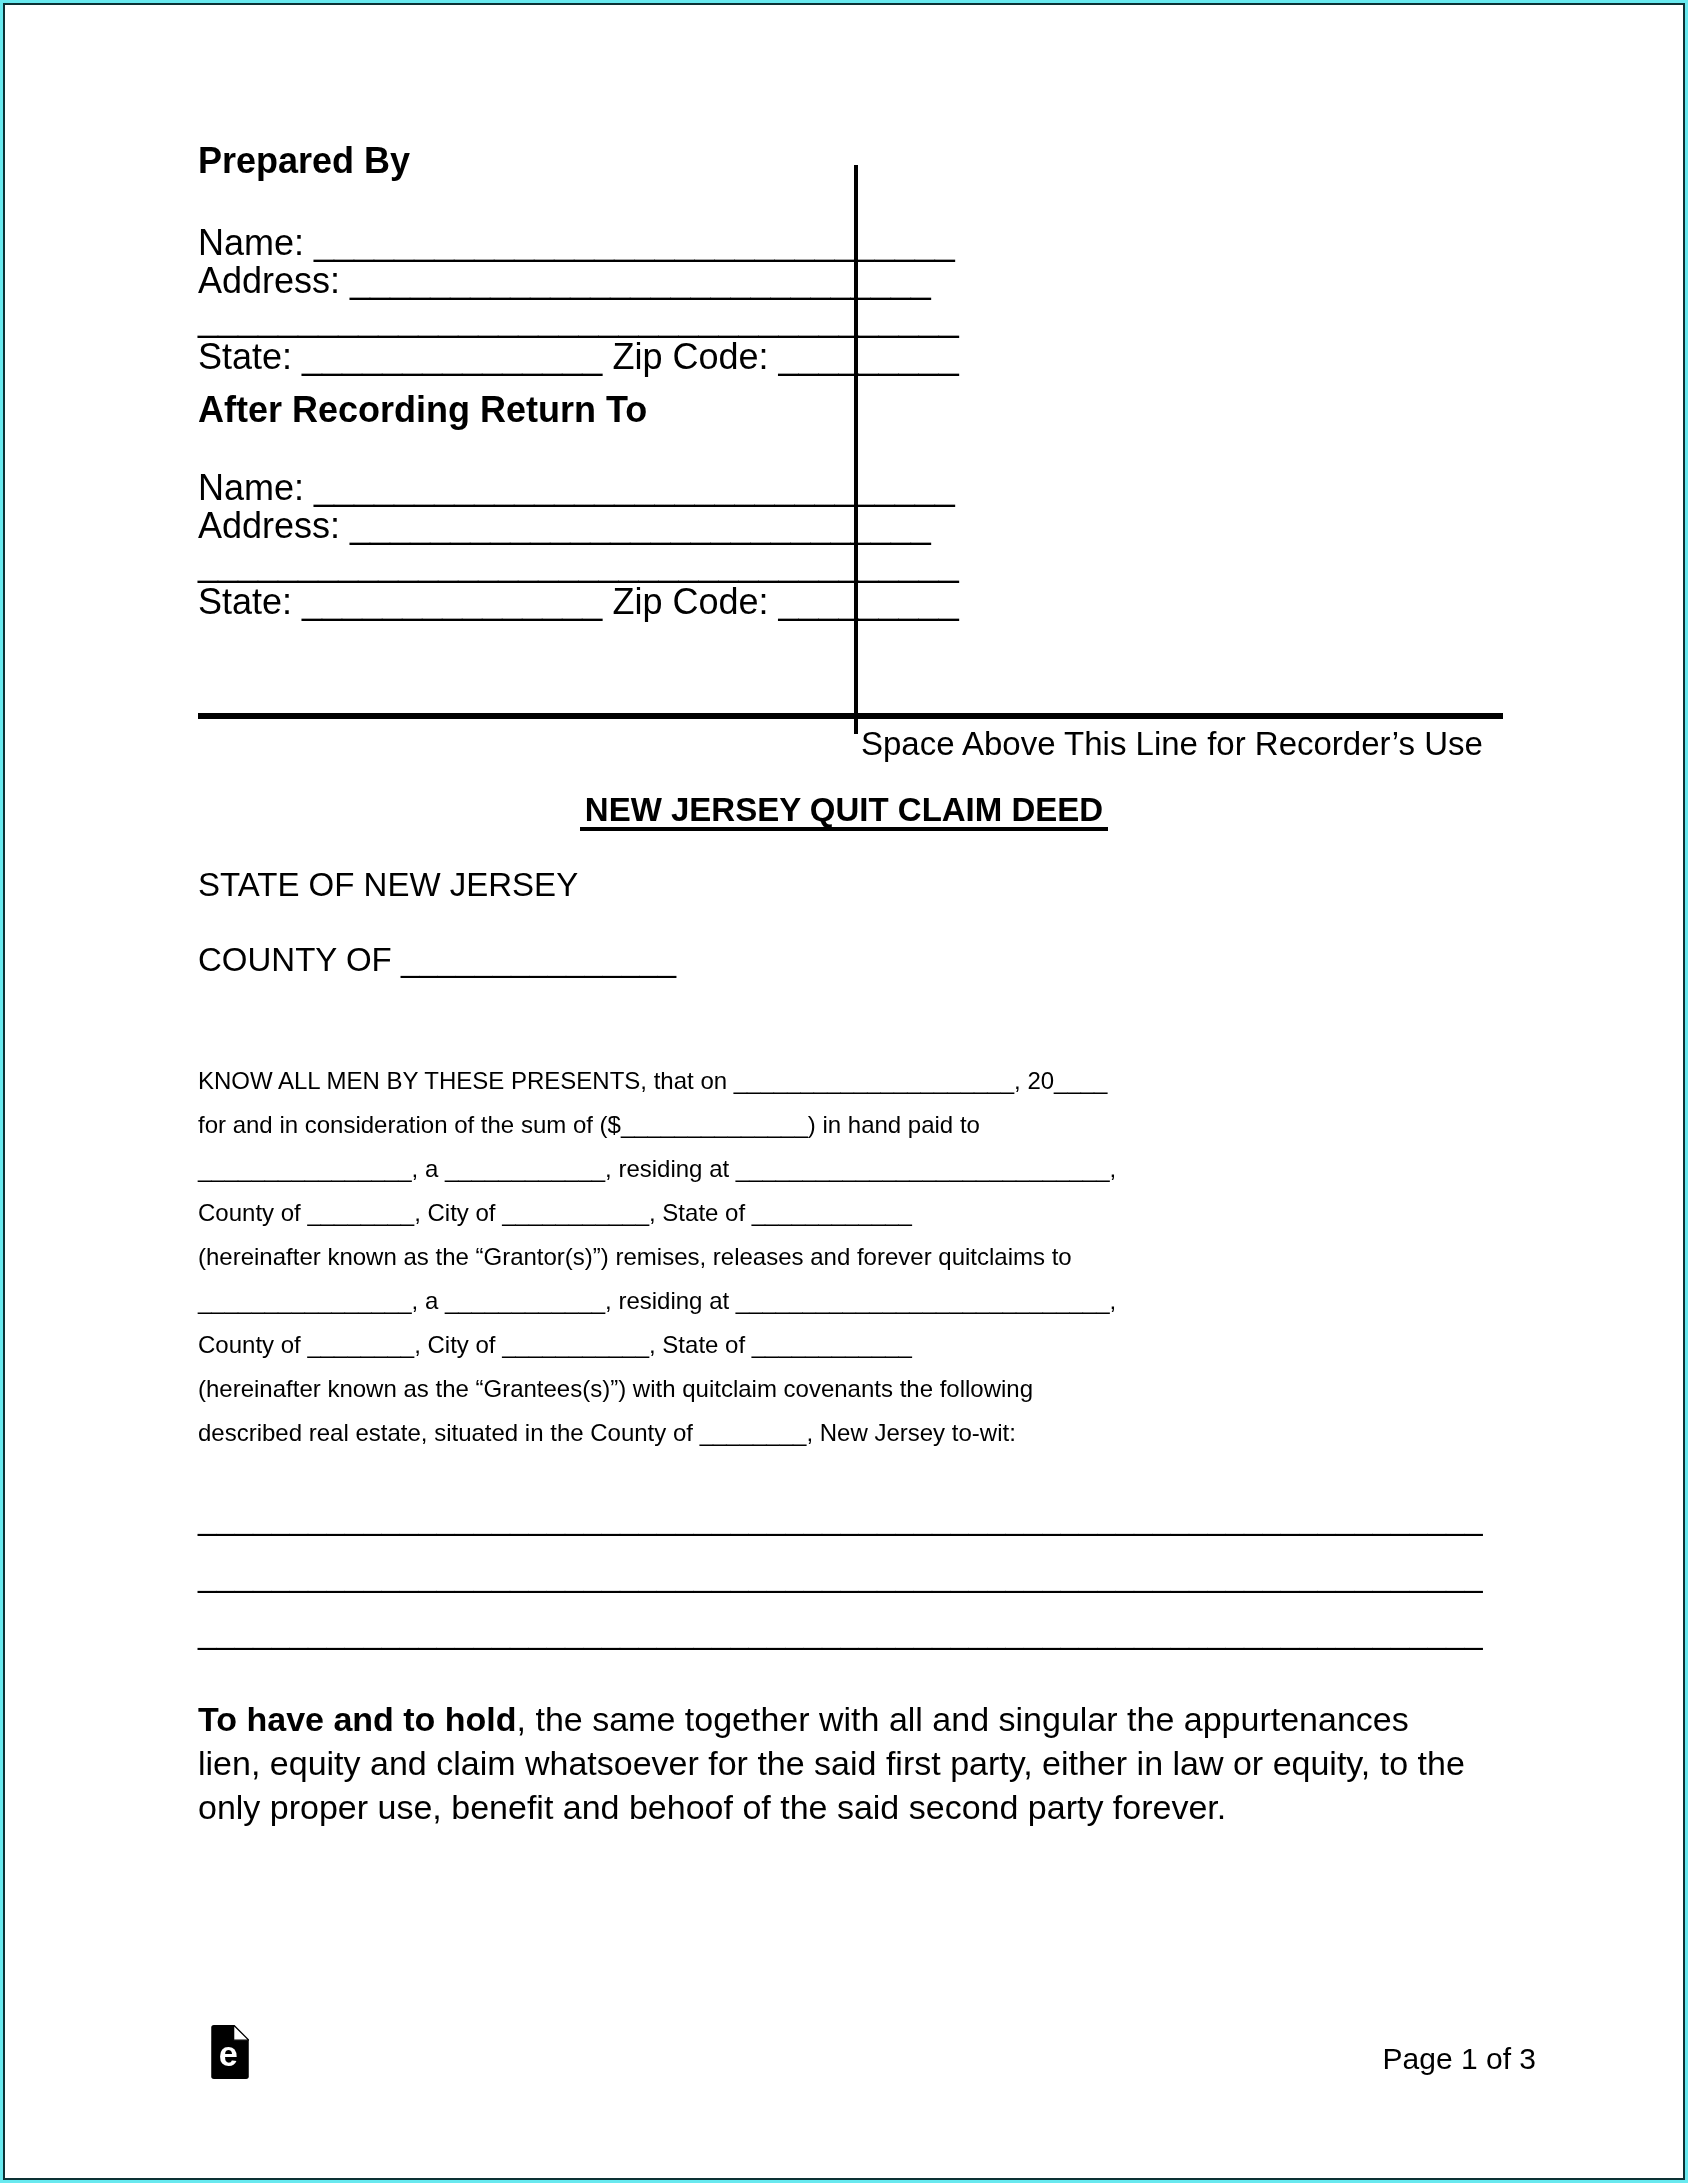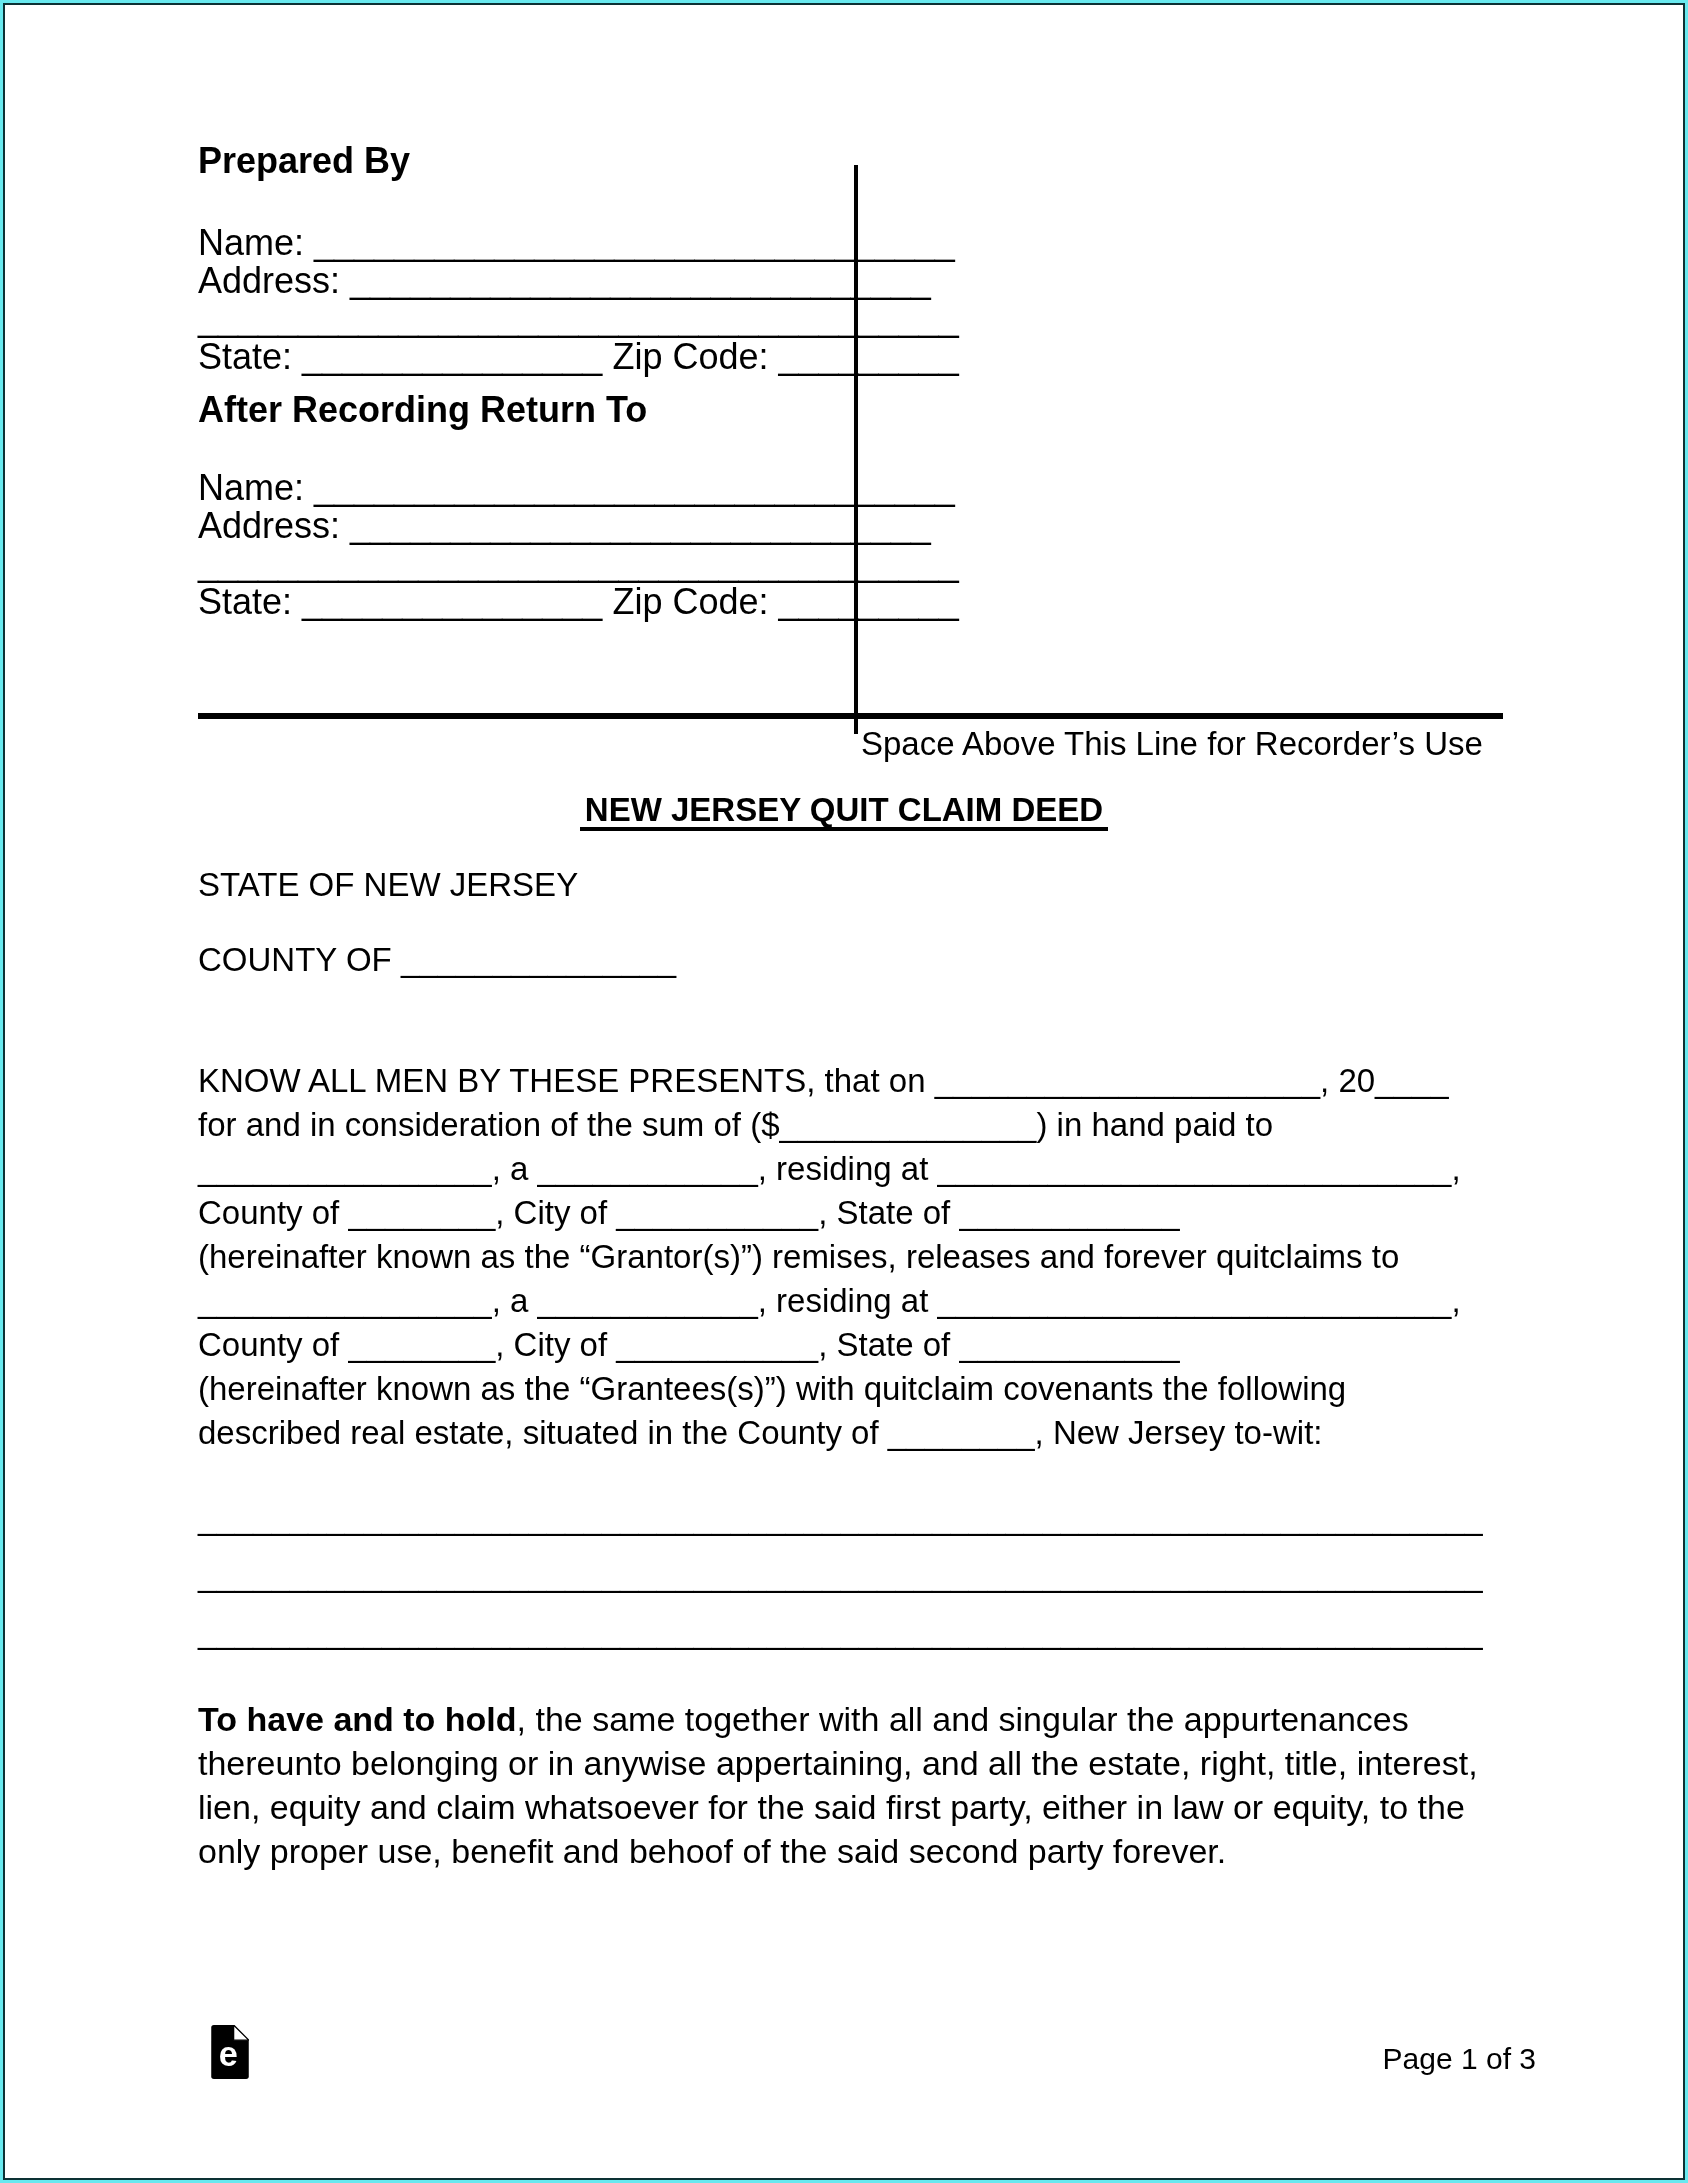--- a/index.html
+++ b/index.html
@@ -73,21 +73,21 @@
     border-bottom: 4.6px solid #000;
     padding: 0 5.3px 0 5.3px;
   }
 
   .state-line  { left: 198px; top: 867px; }
   .county-line { left: 198px; top: 942px; }
 
   .bodypara {
     left: 198px; top: 1059px;
     width: 1311px;
-    font-size: 33px;
+    font-size: 24px;
     line-height: 44px;
   }
   .bodypara div { white-space: nowrap; }
 
   .desc-lines {
     left: 198px; top: 1489px;
     font-size: 33px;
     line-height: 57px;
   }
 
@@ -156,21 +156,20 @@
   </div>
 
   <div class="abs desc-lines">
     <div>______________________________________________________________________</div>
     <div>______________________________________________________________________</div>
     <div>______________________________________________________________________</div>
   </div>
 
   <div class="abs habendum">
     <div><span class="lead">To have and to hold</span><span>, the same together with all and singular the appurtenances</span></div>
-    <div>thereunto belonging or in anywise appertaining, and all the estate, right, title, interest,</div>
     <div>lien, equity and claim whatsoever for the said first party, either in law or equity, to the</div>
     <div>only proper use, benefit and behoof of the said second party forever.</div>
   </div>
 
   <div class="abs logo">
     <svg width="38" height="54" viewBox="0 0 57 82" xmlns="http://www.w3.org/2000/svg">
       <path d="M4,0 H34 L57,23 V78 Q57,82 53,82 H4 Q0,82 0,78 V4 Q0,0 4,0 Z" fill="#000000"></path>
       <path d="M34,0 L34,23 L57,23 Z" fill="#ffffff" stroke="#000000" stroke-width="2"></path>
       <text x="26" y="62" text-anchor="middle" font-family="Liberation Sans, DejaVu Sans, sans-serif" font-size="52" font-weight="bold" fill="#ffffff">e</text>
     </svg>

